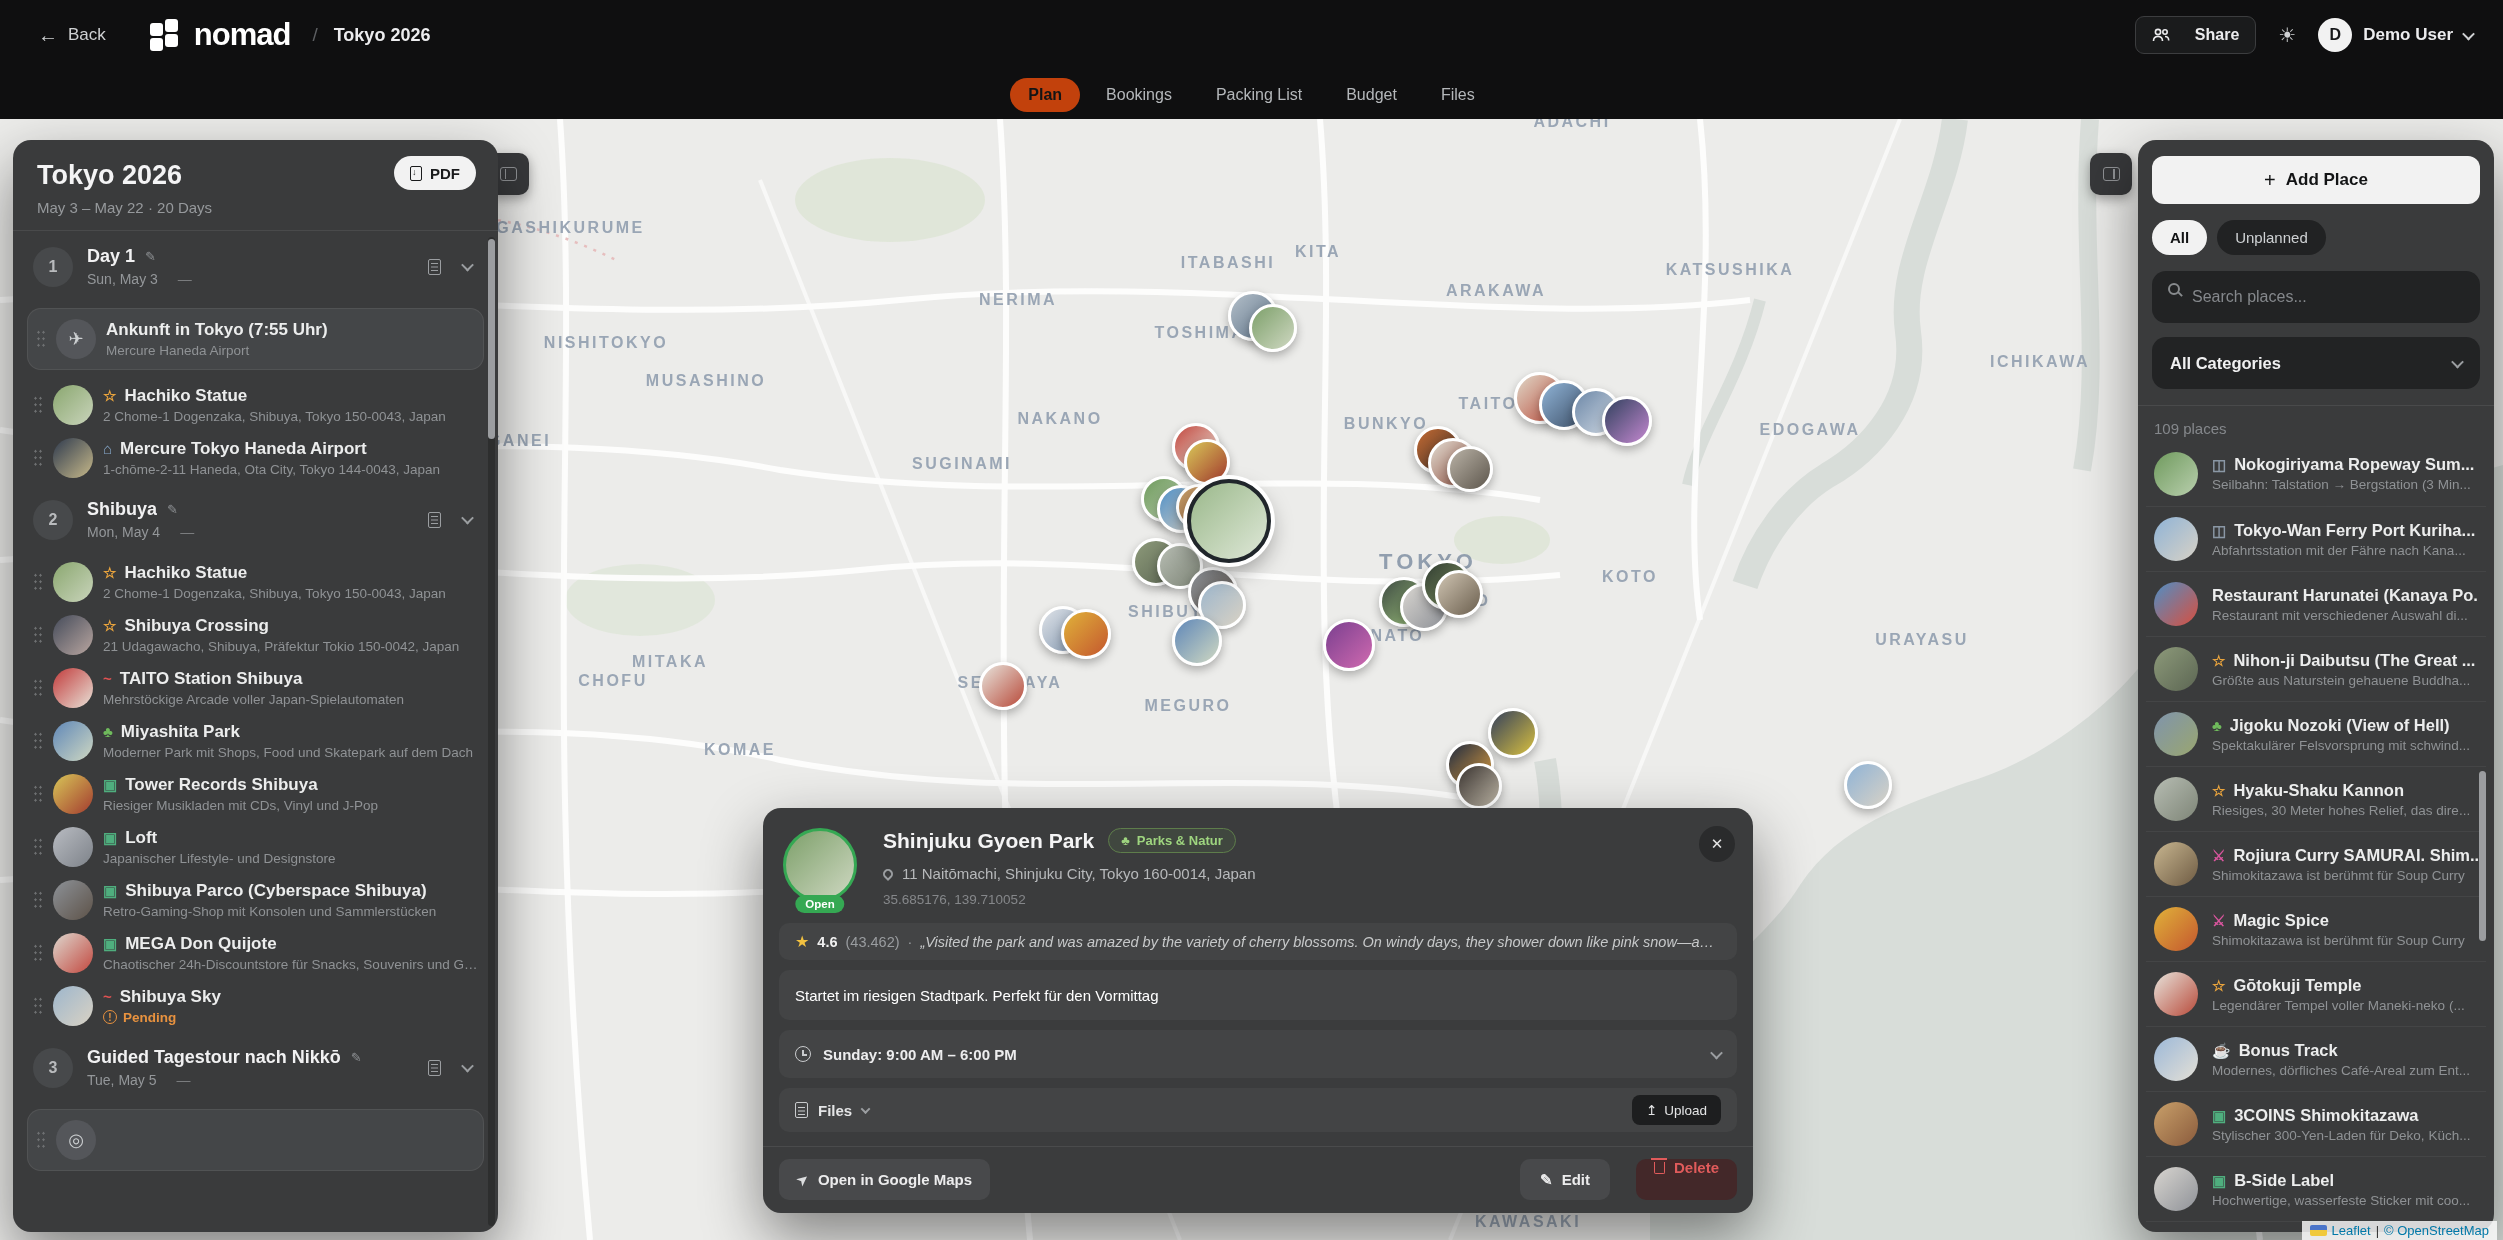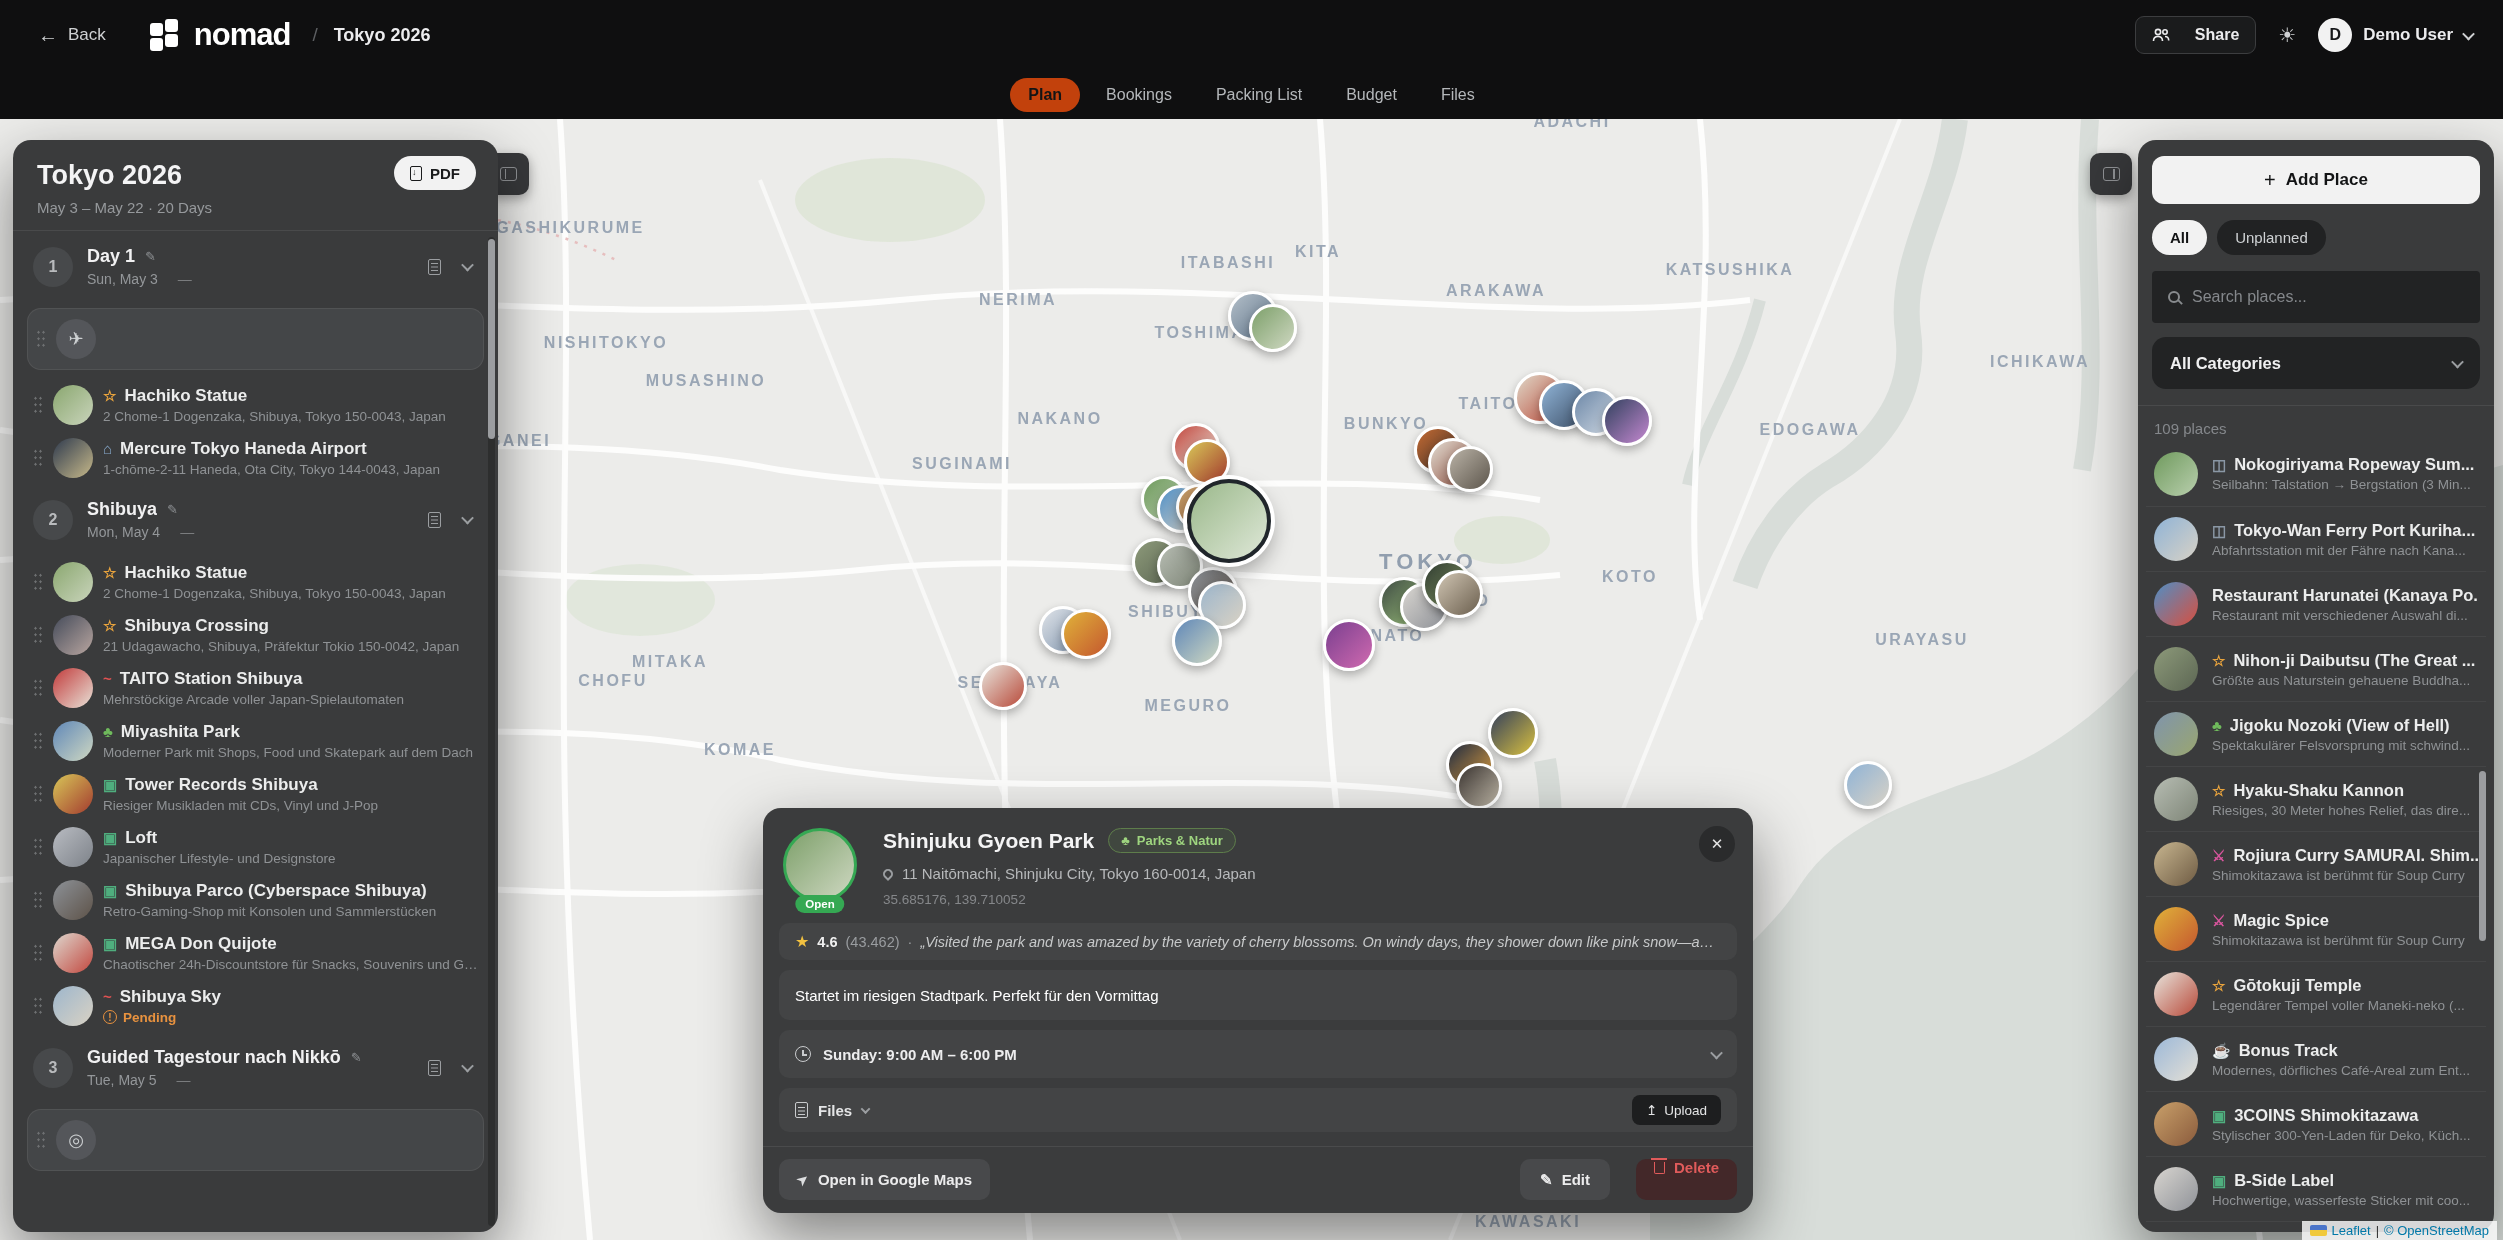--- a/index.html
+++ b/index.html
@@ -82,21 +82,21 @@
   .warn{width:14px;height:14px;border:1.6px solid #e8923f;border-radius:50%;display:inline-flex;align-items:center;justify-content:center;flex:none}
   .warn::before{content:"!";font-size:10px;font-weight:800;color:#e8923f}
   .it-row.flagged::before{content:"";position:absolute;left:-20px;top:4px;bottom:4px;width:4px;background:#e8923f;border-radius:0 3px 3px 0}
   
   #places{left:2138px;top:140px;width:356px;height:1092px;display:flex;flex-direction:column;overflow:hidden;padding:16px 14px 0}
   .addplace{background:#f2f2f2;color:#131415;border:none;border-radius:12px;height:48px;font-size:17px;font-weight:700;display:flex;align-items:center;justify-content:center;gap:10px;cursor:pointer}
   .plus{font-size:20px;font-weight:400}
   #filters{display:flex;gap:10px;margin-top:16px}
   .pill{border:none;border-radius:999px;height:35px;padding:0 18px;font-size:15px;cursor:pointer;background:#212223;color:#cfd2d4}
   .pill.on{background:#f2f2f2;color:#131415;font-weight:700}
-  .searchbox{margin-top:16px;background:#222324;border-radius:4px;height:52px;display:flex;align-items:center;gap:12px;padding:12px 16px}
+  .searchbox{margin-top:16px;background:#222324;border-radius:14px;height:52px;display:flex;gap:12px;padding:12px 16px}
   .lens{width:12px;height:12px;border:2px solid #888b8e;border-radius:50%;position:relative;flex:none}
   .lens::after{content:"";position:absolute;width:6px;height:2px;background:#888b8e;transform:rotate(45deg);right:-5px;bottom:-2px}
   .searchbox input{background:none;border:none;outline:none;color:#e8e8e8;font-size:16px;flex:1}
   .searchbox input::placeholder{color:#85888c}
   .catbox{margin-top:14px;background:#222324;border-radius:14px;height:52px;display:flex;align-items:center;justify-content:space-between;padding:0 18px;cursor:pointer;font-size:16.5px;font-weight:800;color:#f0f0f1}
   #count{border-top:1px solid rgba(255,255,255,.08);margin:16px -14px 0;padding:14px 16px 4px;color:#85888c;font-size:15px}
   #place-list{flex:1;overflow:hidden;position:relative;margin:0 -6px}
   .pl-row{display:flex;align-items:center;gap:14px;height:65px;padding:0 8px;border-top:1px solid rgba(255,255,255,.055);cursor:pointer}
   .pl-row:first-child{border-top:none}
   .pl-thumb{width:44px;height:44px;border-radius:50%;flex:none}
@@ -321,20 +321,26 @@
       </div>
       <div class="day-icons">
         <span class="doc"></span>
         <span class="chev"></span>
       </div>
     </div>
     <div class="day-items">
   <div class="it-row hl">
     <span class="drag"></span>
     <span class="hl-ic">✈</span>
+    <div class="it-tx">
+      <div class="t1">
+                  <span class="ttl">Ankunft in Tokyo (7:55 Uhr)</span>
+                </div>
+      <div class="t2">Mercure Haneda Airport</div>
+    </div>
   </div>
 
   <div class="it-row">
     <span class="drag"></span>
     <span class="thumb" style="background: linear-gradient(135deg, rgb(138, 167, 111), rgb(201, 212, 187));"></span>
     <div class="it-tx">
       <div class="t1">
                   <span class="cat-ic" style="color: rgb(232, 163, 61);">☆</span>
                   <span class="ttl">Hachiko Statue</span>
                 </div>

